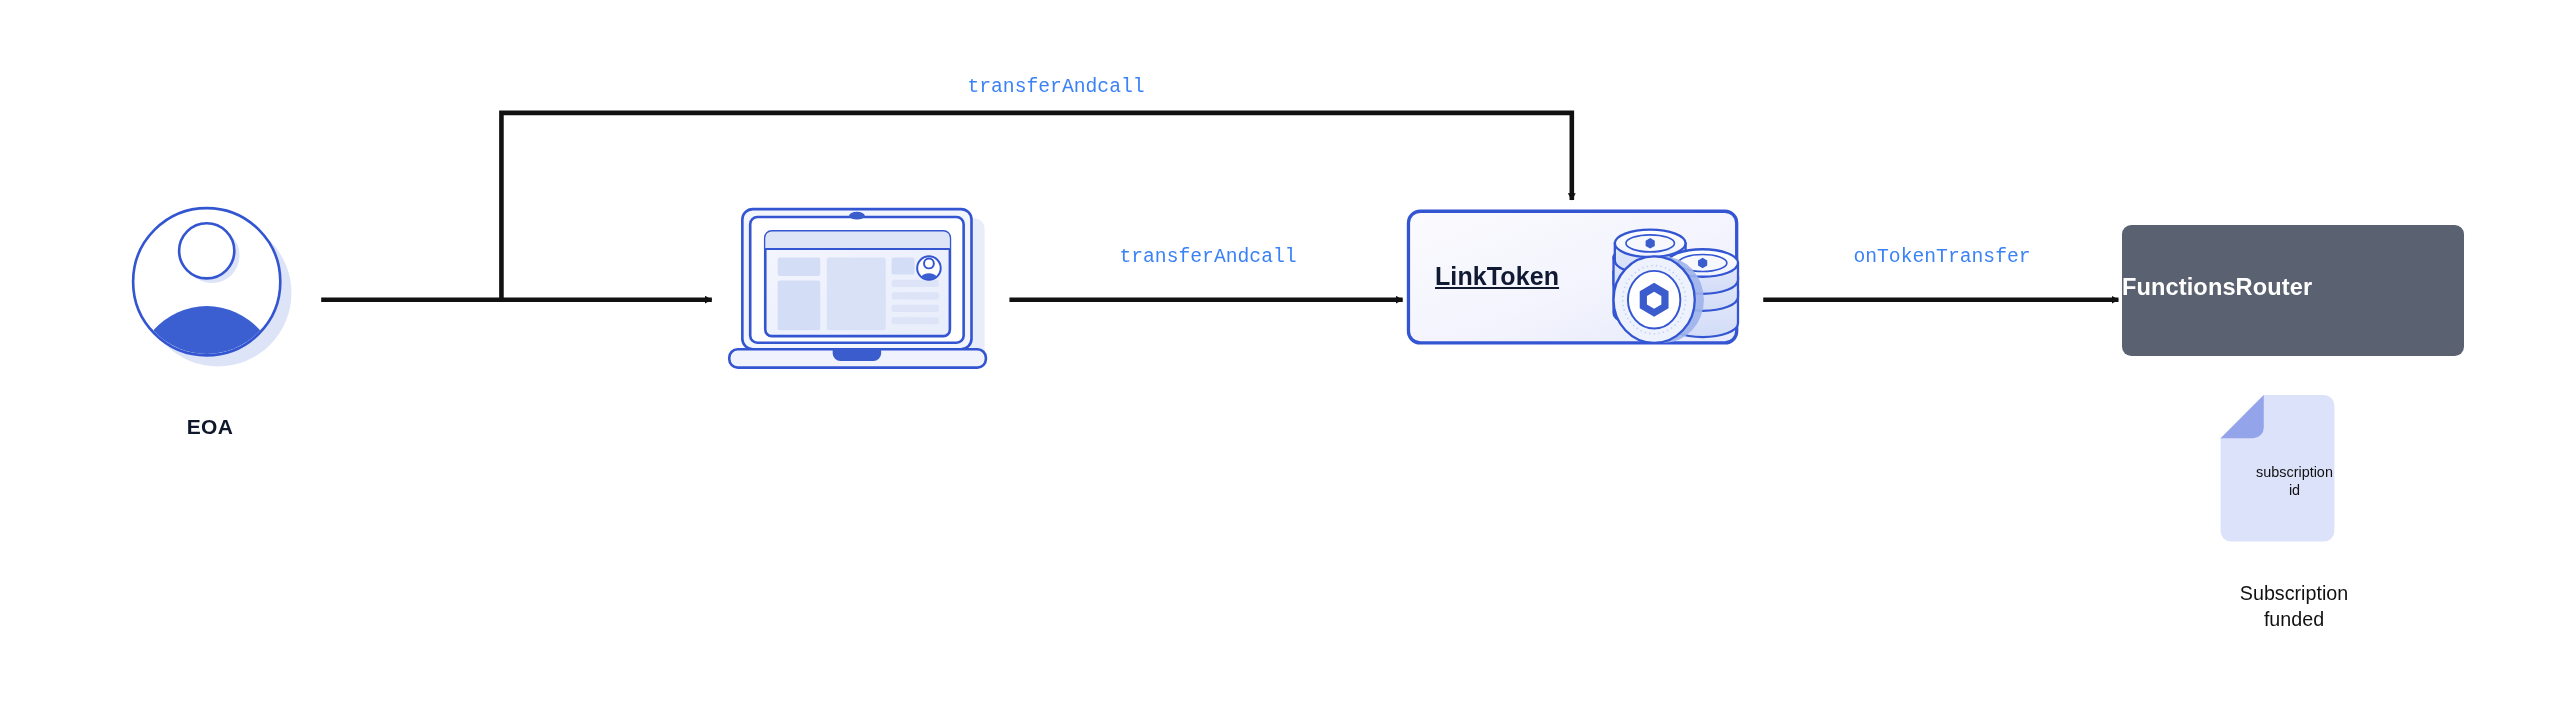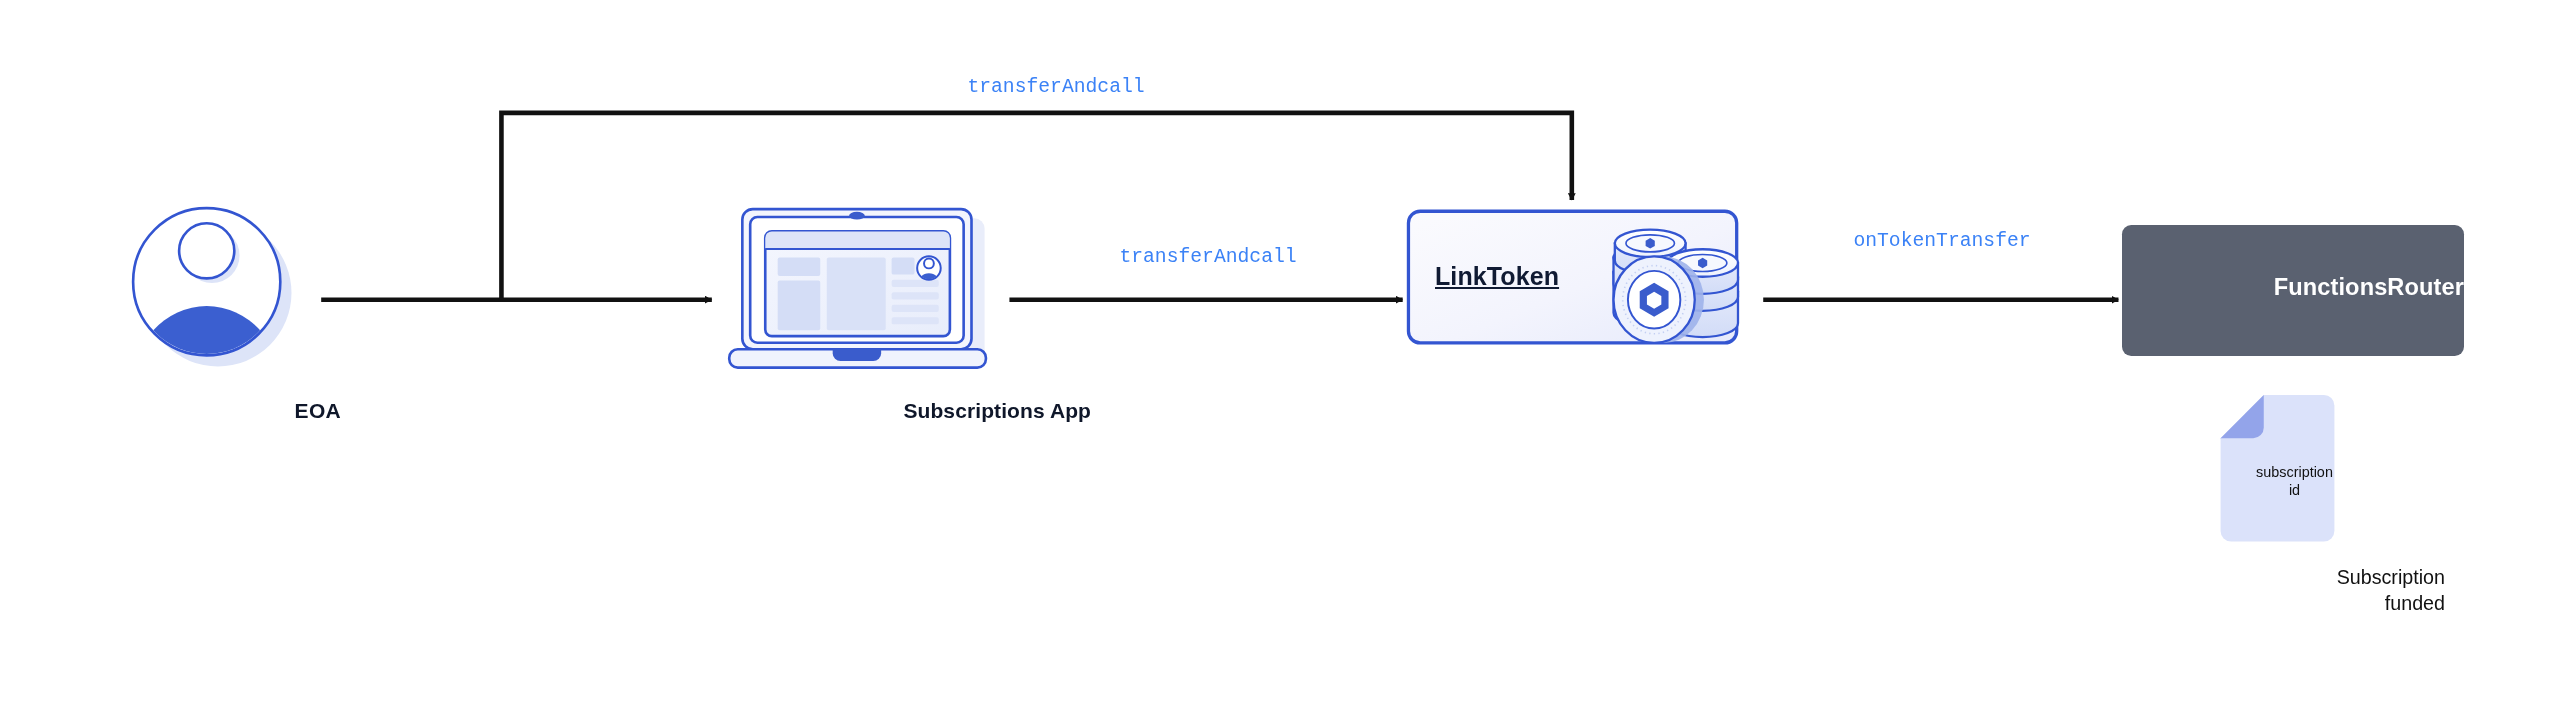--- a/index.html
+++ b/index.html
@@ -24,26 +24,27 @@
     top: 0;
     left: 0;
     width: 2576px;
     height: 718px;
   }
   .node {
     position: absolute;
   }
   .node-caption {
     position: absolute;
-    text-align: right;
+    text-align: center;
     color: #0f172a;
     font-weight: bold;
     font-family: "Liberation Sans", sans-serif;
     white-space: nowrap;
     line-height: 1.15;
+    margin-top: 16px;
   }
   .edge-label {
     position: absolute;
     font-family: "Liberation Mono", monospace;
     font-size: 19.7px;
     color: #3b82f6;
     white-space: nowrap;
     text-align: center;
     letter-spacing: 0px;
   }
@@ -72,21 +73,21 @@
     letter-spacing: 0.1px;
     text-align: left;
     text-decoration: underline;
   }
   
   #functionsrouter-label {
     position: absolute;
     left: 2122px;
     top: 274px;
     width: 342px;
-    text-align: right;
+    text-align: left;
     font-size: 23.6px;
     font-weight: bold;
     color: #ffffff;
     font-family: "Liberation Sans", sans-serif;
     letter-spacing: 0.1px;
   }
   
   #doc-text {
     position: absolute;
     left: 2229px;
@@ -213,21 +214,20 @@
         <g clip-path="url(#chipClip)">
           <ellipse cx="313" cy="133" rx="17" ry="17" fill="#3b5fd0"></ellipse>
         </g>
         <circle cx="313" cy="101" r="7.5" fill="#ffffff" stroke="#3355d1" stroke-width="3"></circle>
       </g>
 
       <rect x="8" y="232" width="392" height="28" rx="13" fill="#f0f3fd" stroke="#3355d1" stroke-width="4"></rect>
       <path d="M 166 232 h74 a0 0 0 0 1 0 0 v6 a12 12 0 0 1 -12 12 h-50 a12 12 0 0 1 -12 -12 z" fill="#3a5ccc"></path>
     </g>
   </svg>
-  <div class="node-caption" id="app-caption">Subscriptions App</div>
 
   <svg class="node" style="left:1396px; top:200px;" width="380" height="164" viewBox="0 0 580 250">
 
     <rect x="19" y="17" width="501" height="201" rx="18" fill="url(#ltGrad)" stroke="#3355d1" stroke-width="5"></rect>
 
     <g>
 
       <g>
         <path d="M 332 110 v62 a56 22 0 0 0 112 0 v-62 z" fill="url(#coinSide)" stroke="#3355d1" stroke-width="3.5"></path>
         <ellipse cx="388" cy="110" rx="56" ry="22" fill="url(#coinTop)" stroke="#3355d1" stroke-width="3.5"></ellipse>
@@ -289,16 +289,16 @@
   </div>
   <div class="node-caption" id="doc-caption">
     <span>Subscription</span><br>
     <span>funded</span>
   </div>
 
   <div class="edge-label" style="left:905px; top:76px; width:302px;">transferAndcall</div>
 
   <div class="edge-label" style="left:1057px; top:246px; width:302px;">transferAndcall</div>
 
-  <div class="edge-label" style="left:1791px; top:230px; width:302px;">onTokenTransfer</div>
+  <div class="edge-label" style="left:1791px; top:246px; width:302px;">onTokenTransfer</div>
 
 </div>
 
 
 </body></html>

